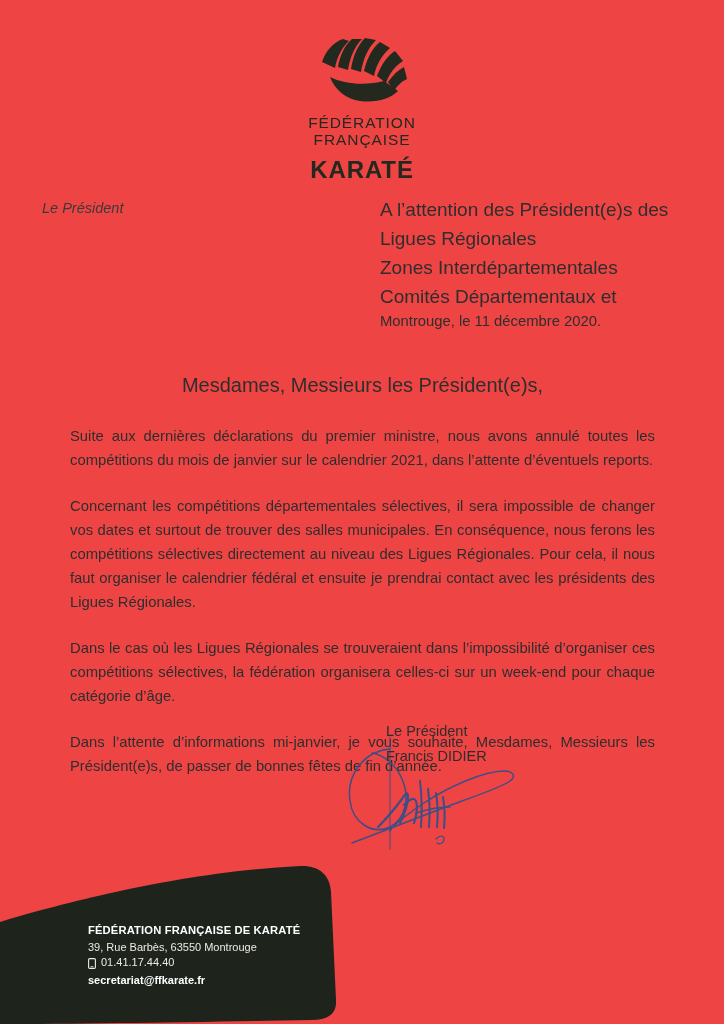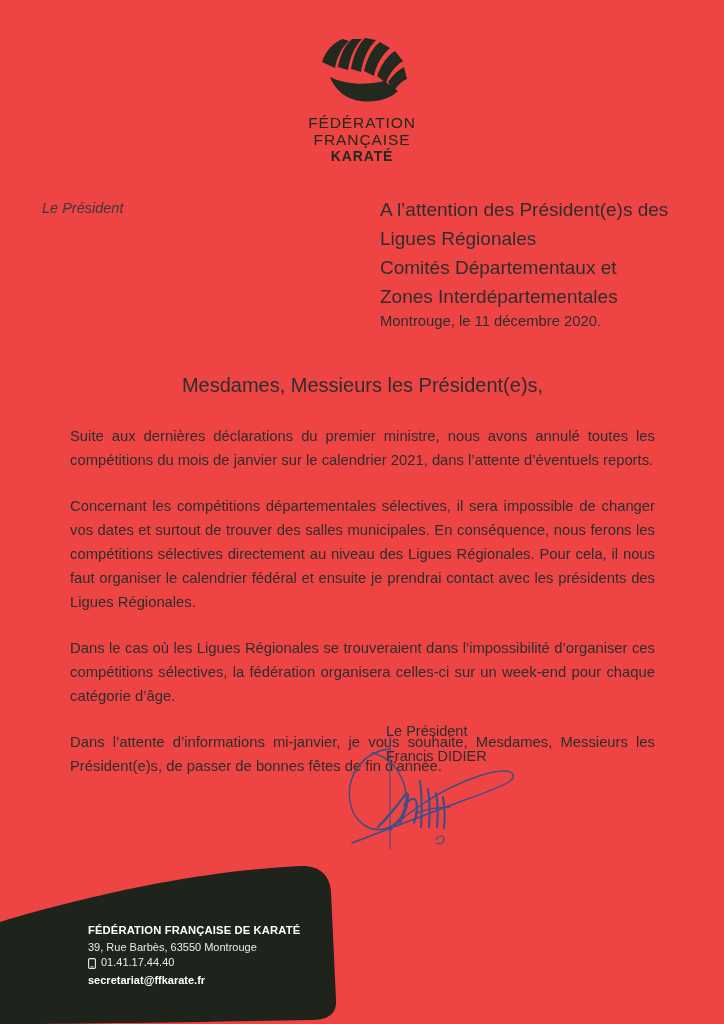--- a/index.html
+++ b/index.html
@@ -40,25 +40,25 @@
     color: #23291f;
     line-height: 1.07;
   }
   .logo-line1, .logo-line2 {
     font-size: 15.5px;
     letter-spacing: 0.9px;
     font-weight: 400;
     display: block;
   }
   .logo-line3 {
-    font-size: 14px;
+    font-size: 24px;
     letter-spacing: 0.9px;
     font-weight: 700;
     display: block;
-    margin-top: 1px;
+    margin-top: 9px;
   }
 
   
   .sender {
     position: absolute;
     left: 42px;
     top: 200px;
     font-size: 14.5px;
     font-style: italic;
     color: #3a3a3a;
@@ -188,22 +188,22 @@
       <span class="logo-line2">FRANÇAISE</span>
       <span class="logo-line3">KARATÉ</span>
     </div>
   </div>
 
   <div class="sender">Le Président</div>
 
   <div class="recipient">
     <div>A l’attention des Président(e)s des</div>
     <div>Ligues Régionales</div>
+    <div>Zones Interdépartementales</div>
     <div>Comités Départementaux et</div>
-    <div>Zones Interdépartementales</div>
   </div>
 
   <div class="dateline">Montrouge, le 11 décembre 2020.</div>
 
   <div class="body-block">
     <div class="salutation">Mesdames, Messieurs les Président(e)s,</div>
     <p class="para">Suite aux dernières déclarations du premier ministre, nous avons annulé toutes les compétitions du mois de janvier sur le calendrier 2021, dans l’attente d’éventuels reports.</p>
     <p class="para">Concernant les compétitions départementales sélectives, il sera impossible de changer vos dates et surtout de trouver des salles municipales. En conséquence, nous ferons les compétitions sélectives directement au niveau des Ligues Régionales. Pour cela, il nous faut organiser le calendrier fédéral et ensuite je prendrai contact avec les présidents des Ligues Régionales.</p>
     <p class="para">Dans le cas où les Ligues Régionales se trouveraient dans l’impossibilité d’organiser ces compétitions sélectives, la fédération organisera celles-ci sur un week-end pour chaque catégorie d’âge.</p>
     <p class="para">Dans l’attente d’informations mi-janvier, je vous souhaite, Mesdames, Messieurs les Président(e)s, de passer de bonnes fêtes de fin d’année.</p>

